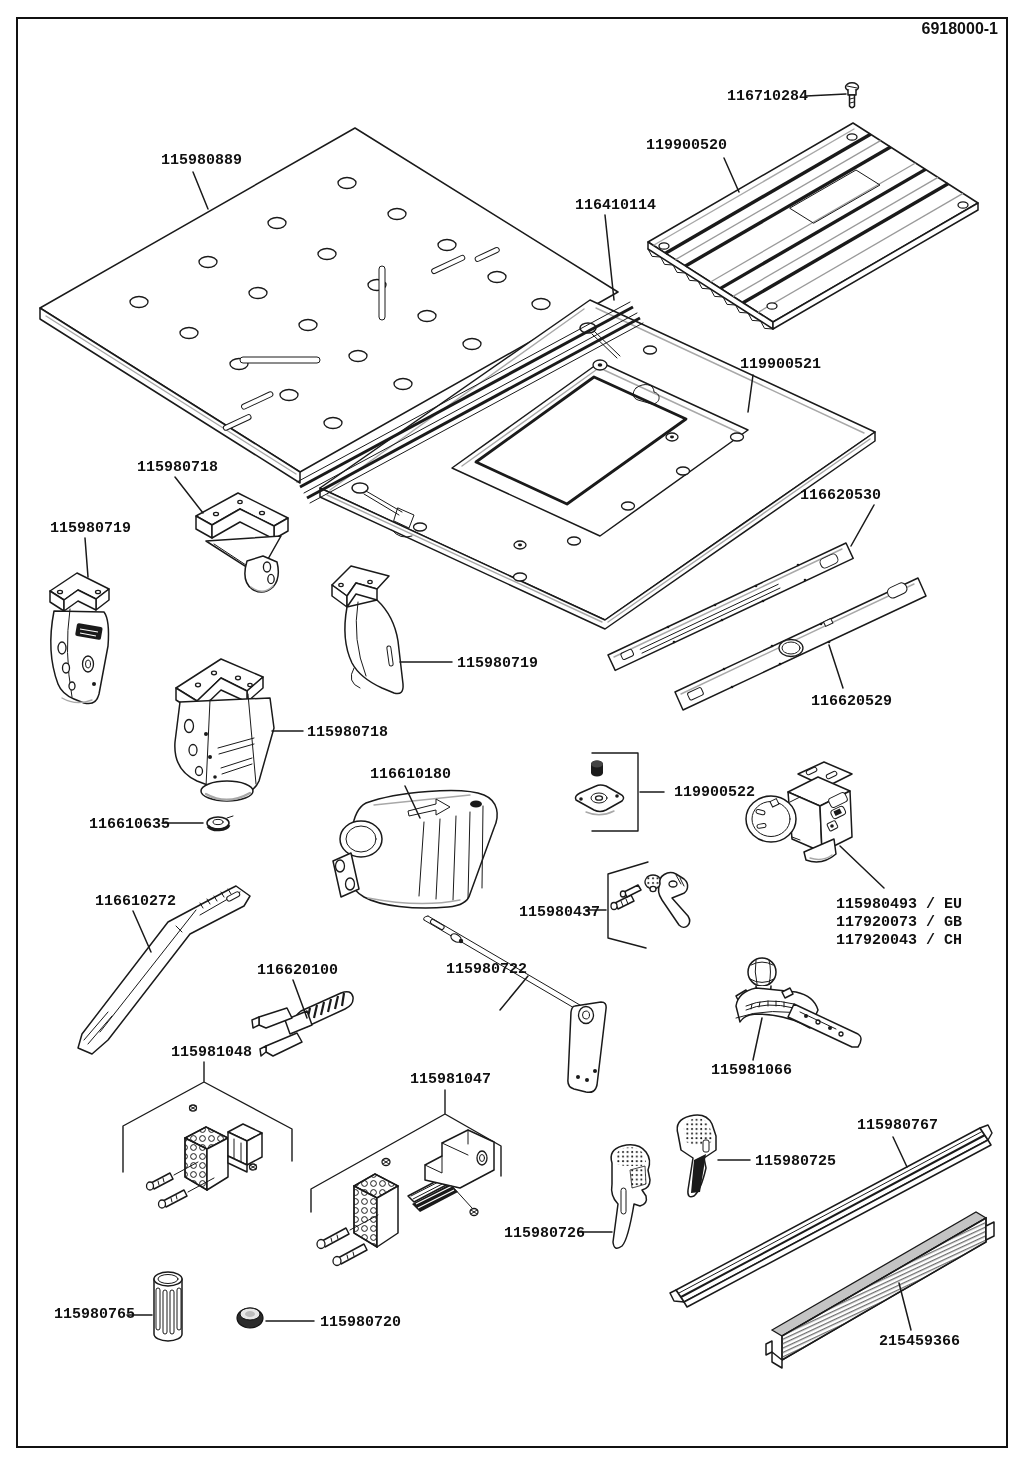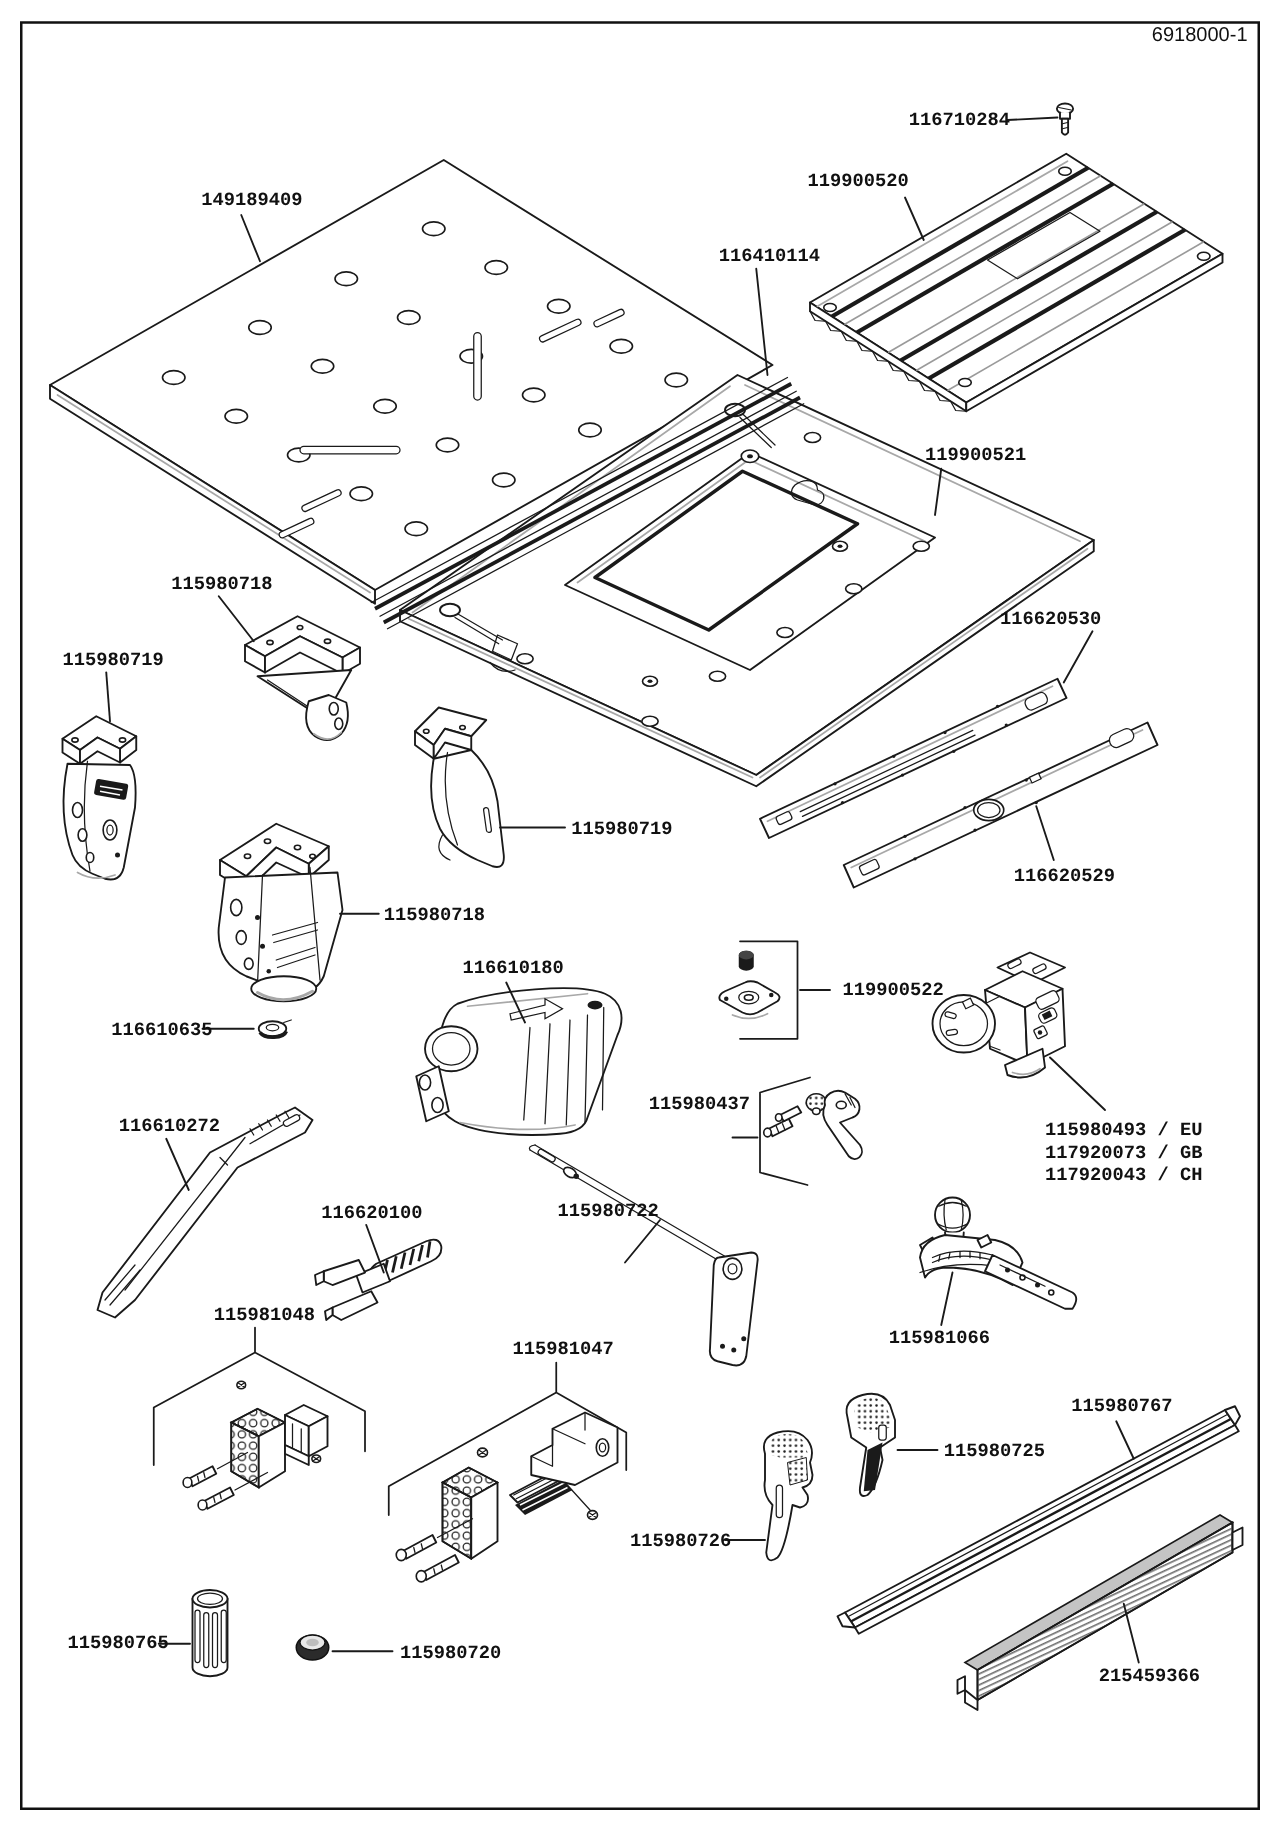--- a/index.html
+++ b/index.html
@@ -3,21 +3,21 @@
 <meta charset="utf-8">
 <style>
   html,body{margin:0;padding:0;background:#ffffff;}
   #page{position:relative;width:1024px;height:1467px;background:#ffffff;overflow:hidden;
         font-family:"Liberation Sans", sans-serif;}
   #frame{position:absolute;left:16px;top:17px;width:992px;height:1431px;
          border:2.2px solid #111;box-sizing:border-box;}
   svg.scene{position:absolute;left:0;top:0;width:1024px;height:1467px;}
   .lbl{position:absolute;font-weight:bold;font-size:15px;color:#111;white-space:nowrap;
        letter-spacing:0px;font-family:Liberation Mono, monospace;}
-  .doc{position:absolute;font-weight:normal;font-size:16px;color:#111;right:26px;top:20px;padding-left:28px;}
+  .doc{position:absolute;font-weight:bold;font-size:16px;color:#111;right:26px;top:20px;padding-left:28px;}
   
   .ln{fill:none;stroke:#1a1a1a;stroke-width:1.5;stroke-linecap:round;stroke-linejoin:round}
   .l2{stroke-width:1}
   .l3{stroke-width:2.8}
   .fw{fill:#ffffff;stroke:#1a1a1a;stroke-width:1.5;stroke-linejoin:round;stroke-linecap:round}
   .f2{fill:#ffffff;stroke:#1a1a1a;stroke-width:1}
   .dk{fill:#1a1a1a;stroke:none}
   .gy{fill:none;stroke:#a8a8a8;stroke-width:2.4;stroke-linecap:round}
   .g2{stroke-width:1.4}
   .ld{fill:none;stroke:#1a1a1a;stroke-width:1.5;stroke-linecap:round}
@@ -520,33 +520,33 @@
       <ellipse cx="250" cy="1314" rx="10" ry="6" fill="#e8e8e8" stroke="#111" stroke-width="1"></ellipse>
       <ellipse cx="250" cy="1314" rx="5" ry="3" fill="#bdbdbd" stroke="none"></ellipse>
       <path class="ld" d="M266,1321 L314,1321"></path>
     </g>
   </svg>
 
   <div class="doc">6918000-1</div>
 
   <div class="lbl" style="left:727px;top:88px">116710284</div>
   <div class="lbl" style="left:646px;top:137px">119900520</div>
-  <div class="lbl" style="left:161px;top:152px">149189409</div>
+  <div class="lbl" style="left:161px;top:152px">115980889</div>
   <div class="lbl" style="left:575px;top:197px">116410114</div>
   <div class="lbl" style="left:740px;top:356px">119900521</div>
   <div class="lbl" style="left:137px;top:459px">115980718</div>
   <div class="lbl" style="left:50px;top:520px">115980719</div>
   <div class="lbl" style="left:800px;top:487px">116620530</div>
   <div class="lbl" style="left:457px;top:655px">115980719</div>
   <div class="lbl" style="left:811px;top:693px">116620529</div>
   <div class="lbl" style="left:307px;top:724px">115980718</div>
   <div class="lbl" style="left:370px;top:766px">116610180</div>
   <div class="lbl" style="left:674px;top:784px">119900522</div>
   <div class="lbl" style="left:89px;top:816px">116610635</div>
-  <div class="lbl" style="left:519px;top:875px">115980437</div>
+  <div class="lbl" style="left:519px;top:904px">115980437</div>
   <div class="lbl" style="left:836px;top:896px">115980493 / EU</div>
   <div class="lbl" style="left:836px;top:914px">117920073 / GB</div>
   <div class="lbl" style="left:836px;top:932px">117920043 / CH</div>
   <div class="lbl" style="left:95px;top:893px">116610272</div>
   <div class="lbl" style="left:257px;top:962px">116620100</div>
   <div class="lbl" style="left:446px;top:961px">115980722</div>
   <div class="lbl" style="left:711px;top:1062px">115981066</div>
   <div class="lbl" style="left:171px;top:1044px">115981048</div>
   <div class="lbl" style="left:410px;top:1071px">115981047</div>
   <div class="lbl" style="left:755px;top:1153px">115980725</div>

